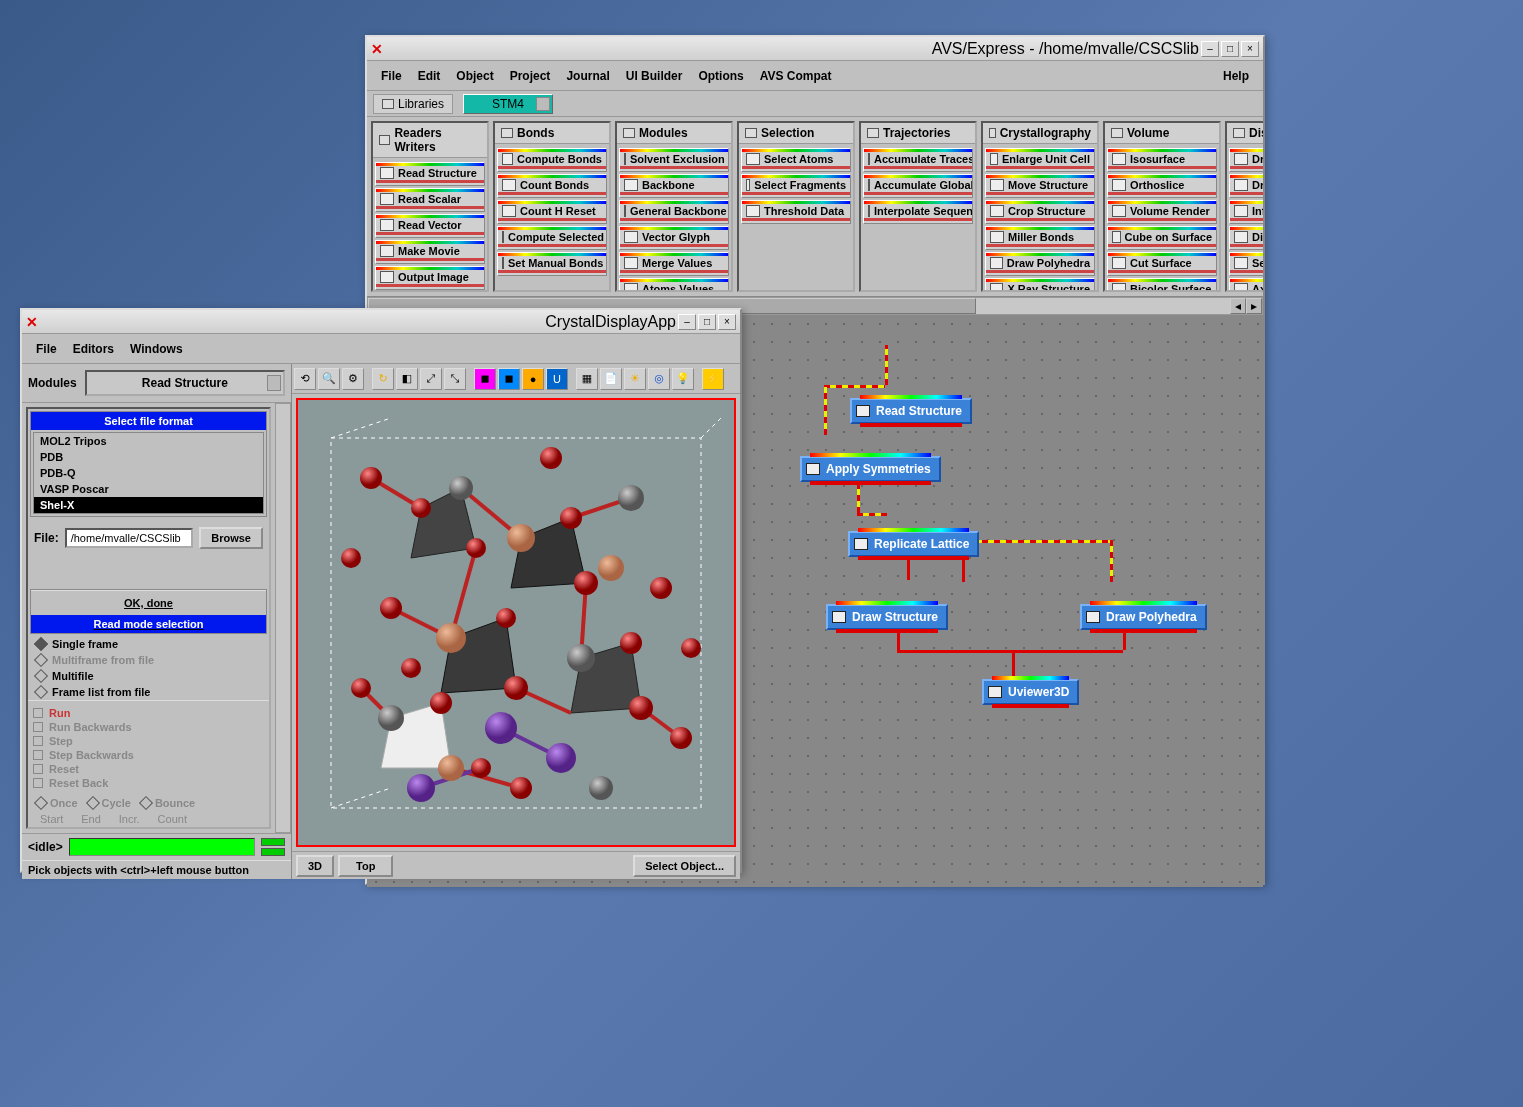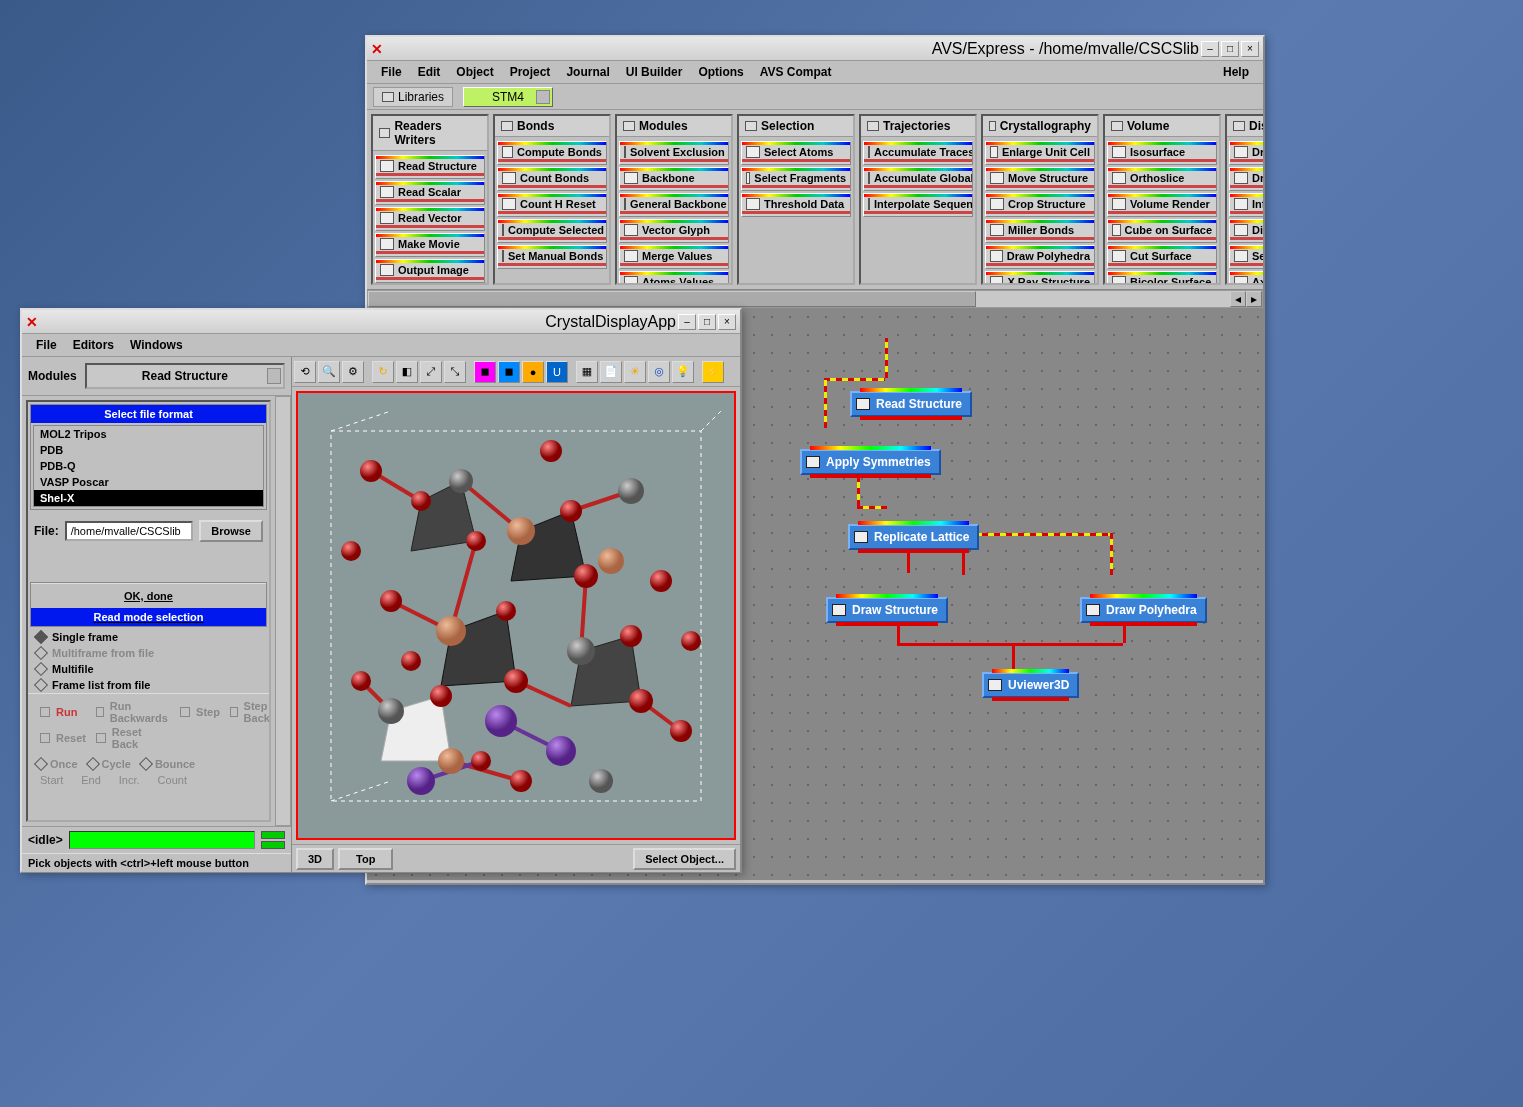--- a/index.html
+++ b/index.html
@@ -49,21 +49,21 @@
   border-left-color: #fff;
   margin-left: 2px;
   display: flex;
   align-items: center;
   justify-content: center;
   font-size: 10px;
   cursor: pointer;
 }
 .menubar {
   background: #c0c0c0;
-  height: 23px;
+  height: 30px;
   display: flex;
   align-items: center;
   padding: 0 6px;
   border-bottom: 1px solid #999;
 }
 .menubar .menuitem {
   padding: 2px 8px;
   font-size: 12px;
   font-weight: bold;
   cursor: pointer;
@@ -84,21 +84,21 @@
   display: flex;
   align-items: center;
   gap: 4px;
 }
 .libbar .libselect {
   margin-left: 10px;
   padding: 2px 28px;
   border: 1px solid #666;
   border-top-color: #fff;
   border-left-color: #fff;
-  background: #bef264;
+  background: #14b8a6;
   position: relative;
 }
 .libbar .libselect .dropbtn {
   position: absolute;
   right: 2px;
   top: 2px;
   width: 14px;
   height: 14px;
   background: #bbb;
   border: 1px solid #888;
@@ -352,23 +352,23 @@
 .diamond {
   width: 10px;
   height: 10px;
   transform: rotate(45deg);
   border: 1px solid #555;
   background: #c0c0c0;
 }
 .diamond.on { background: #555; }
 .play-grid {
   display: grid;
-  grid-template-columns: 1fr 1fr 1fr 1fr;
+  grid-template-columns: 1fr;
   gap: 2px 10px;
-  padding: 6px 12px;
+  padding: 6px 5px;
   border-top: 1px solid #ddd;
 }
 .play-grid .cell {
   display: flex;
   align-items: center;
   gap: 6px;
   font-size: 11px;
   font-weight: bold;
   color: #888;
 }

